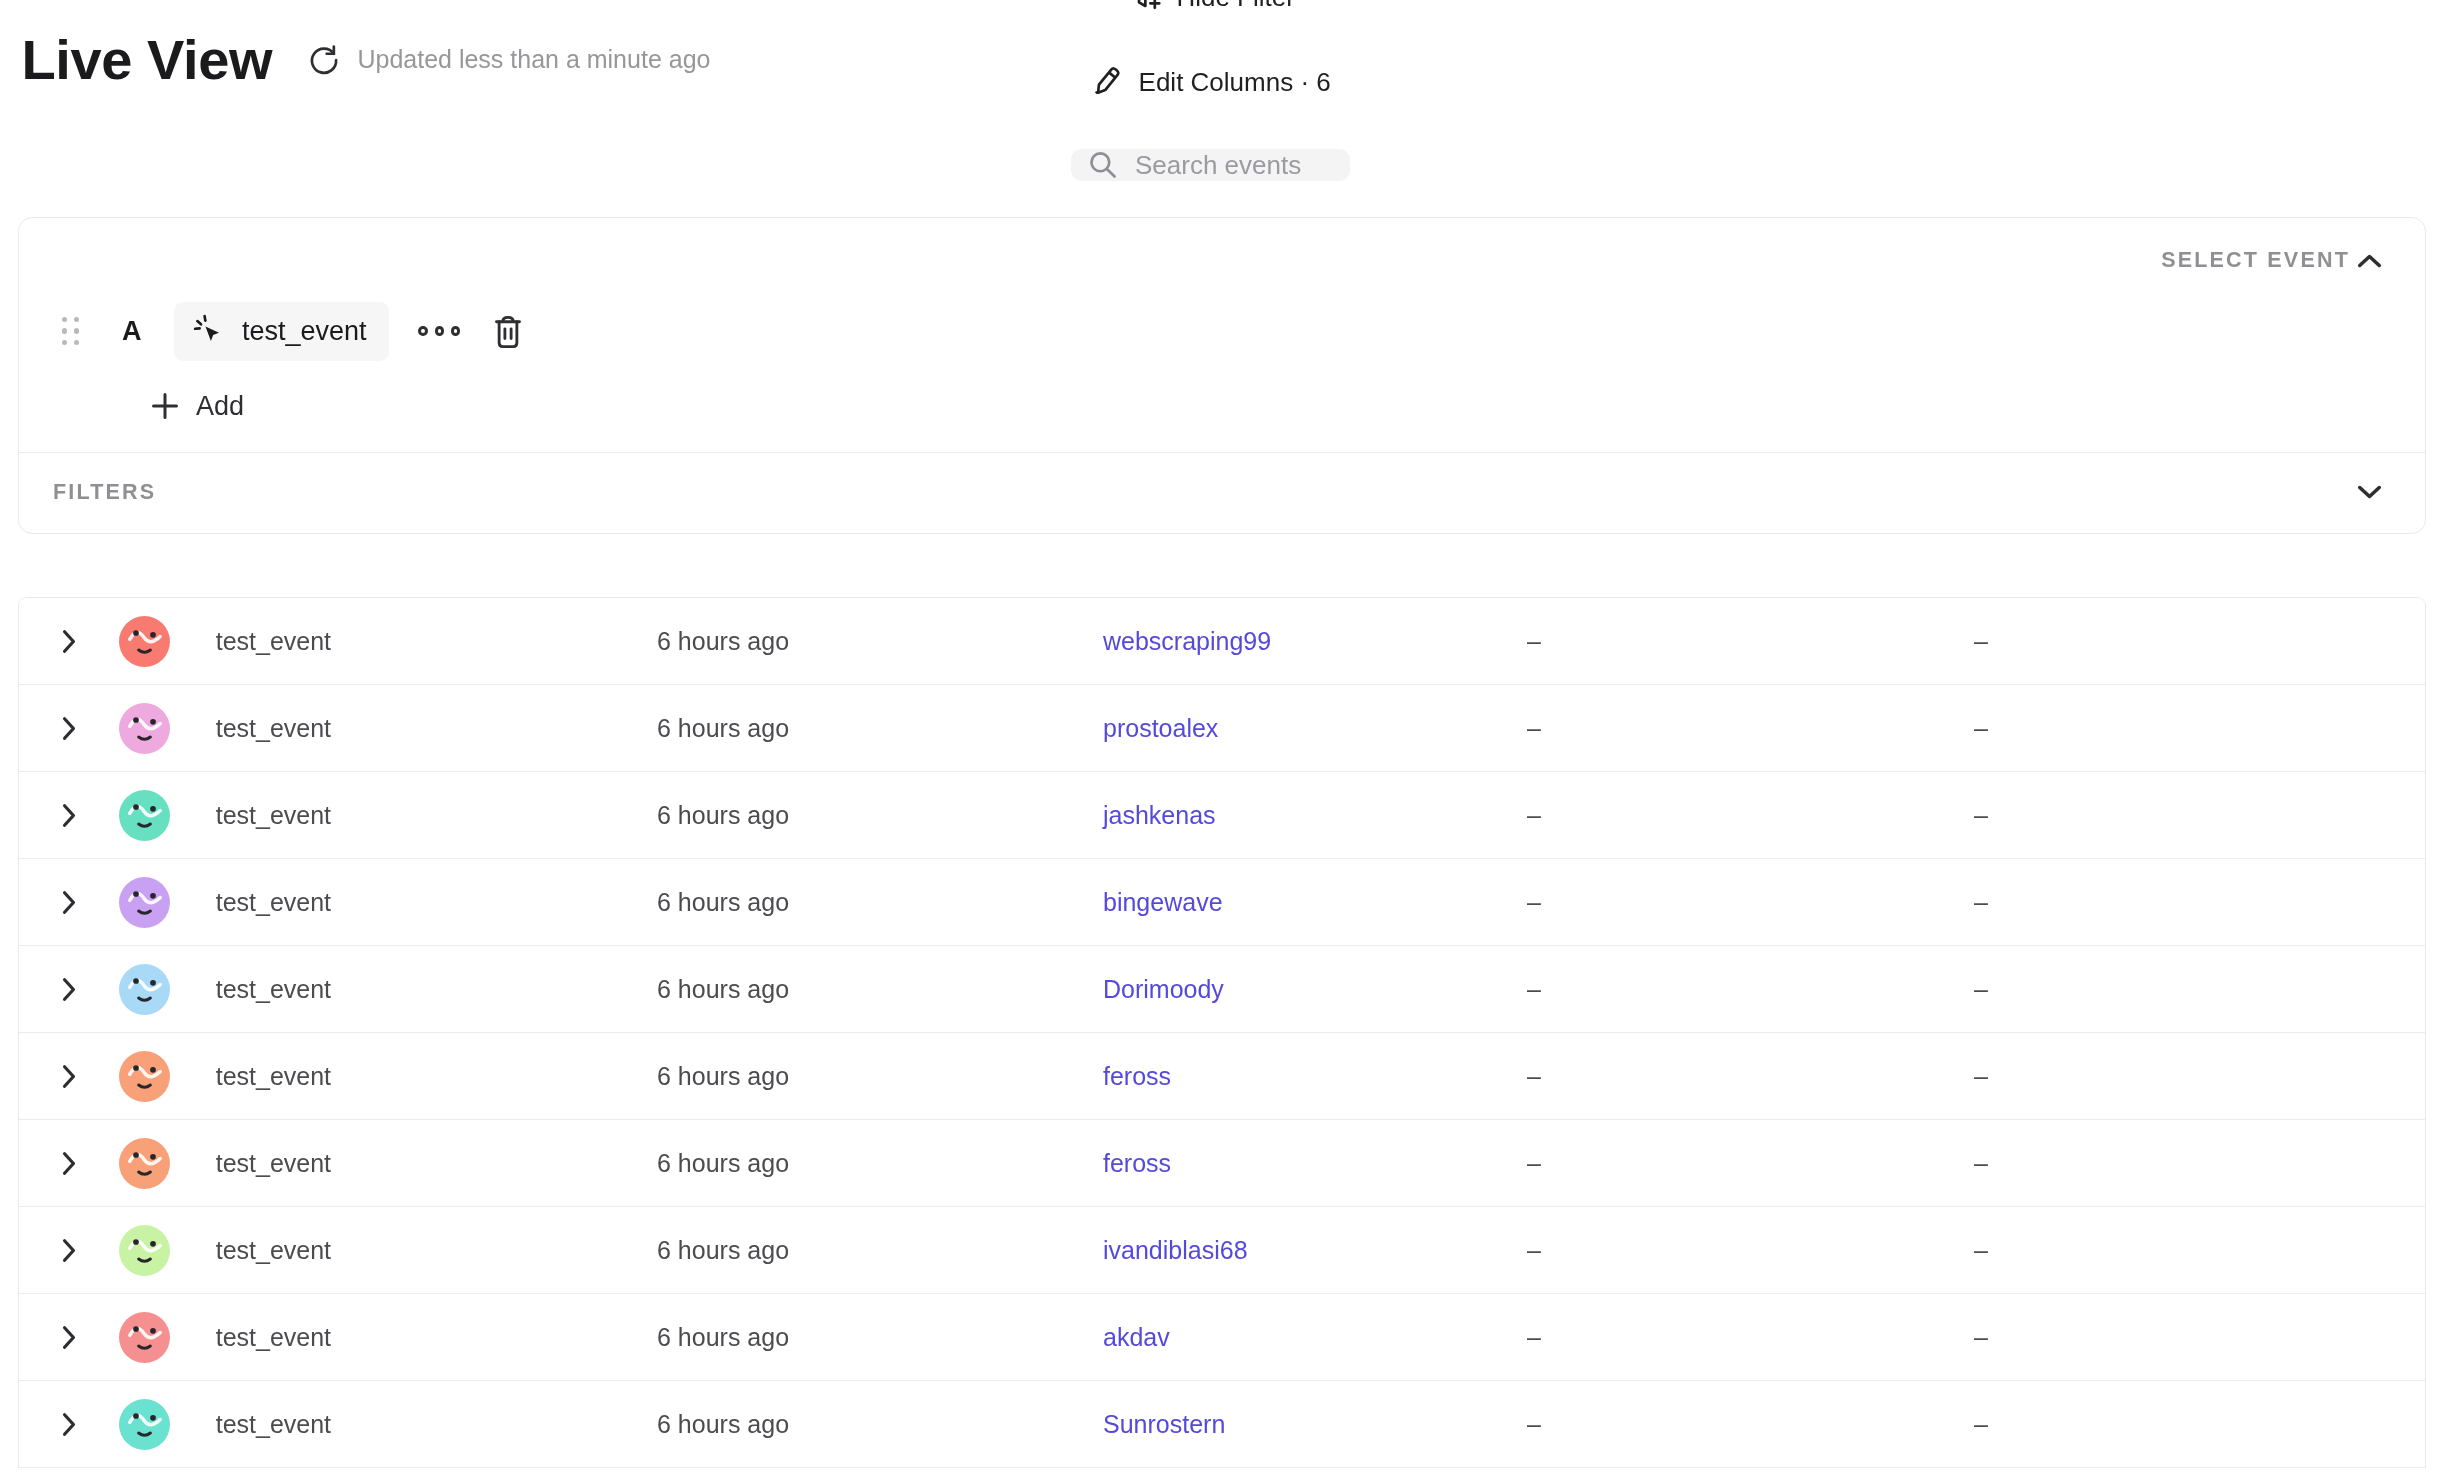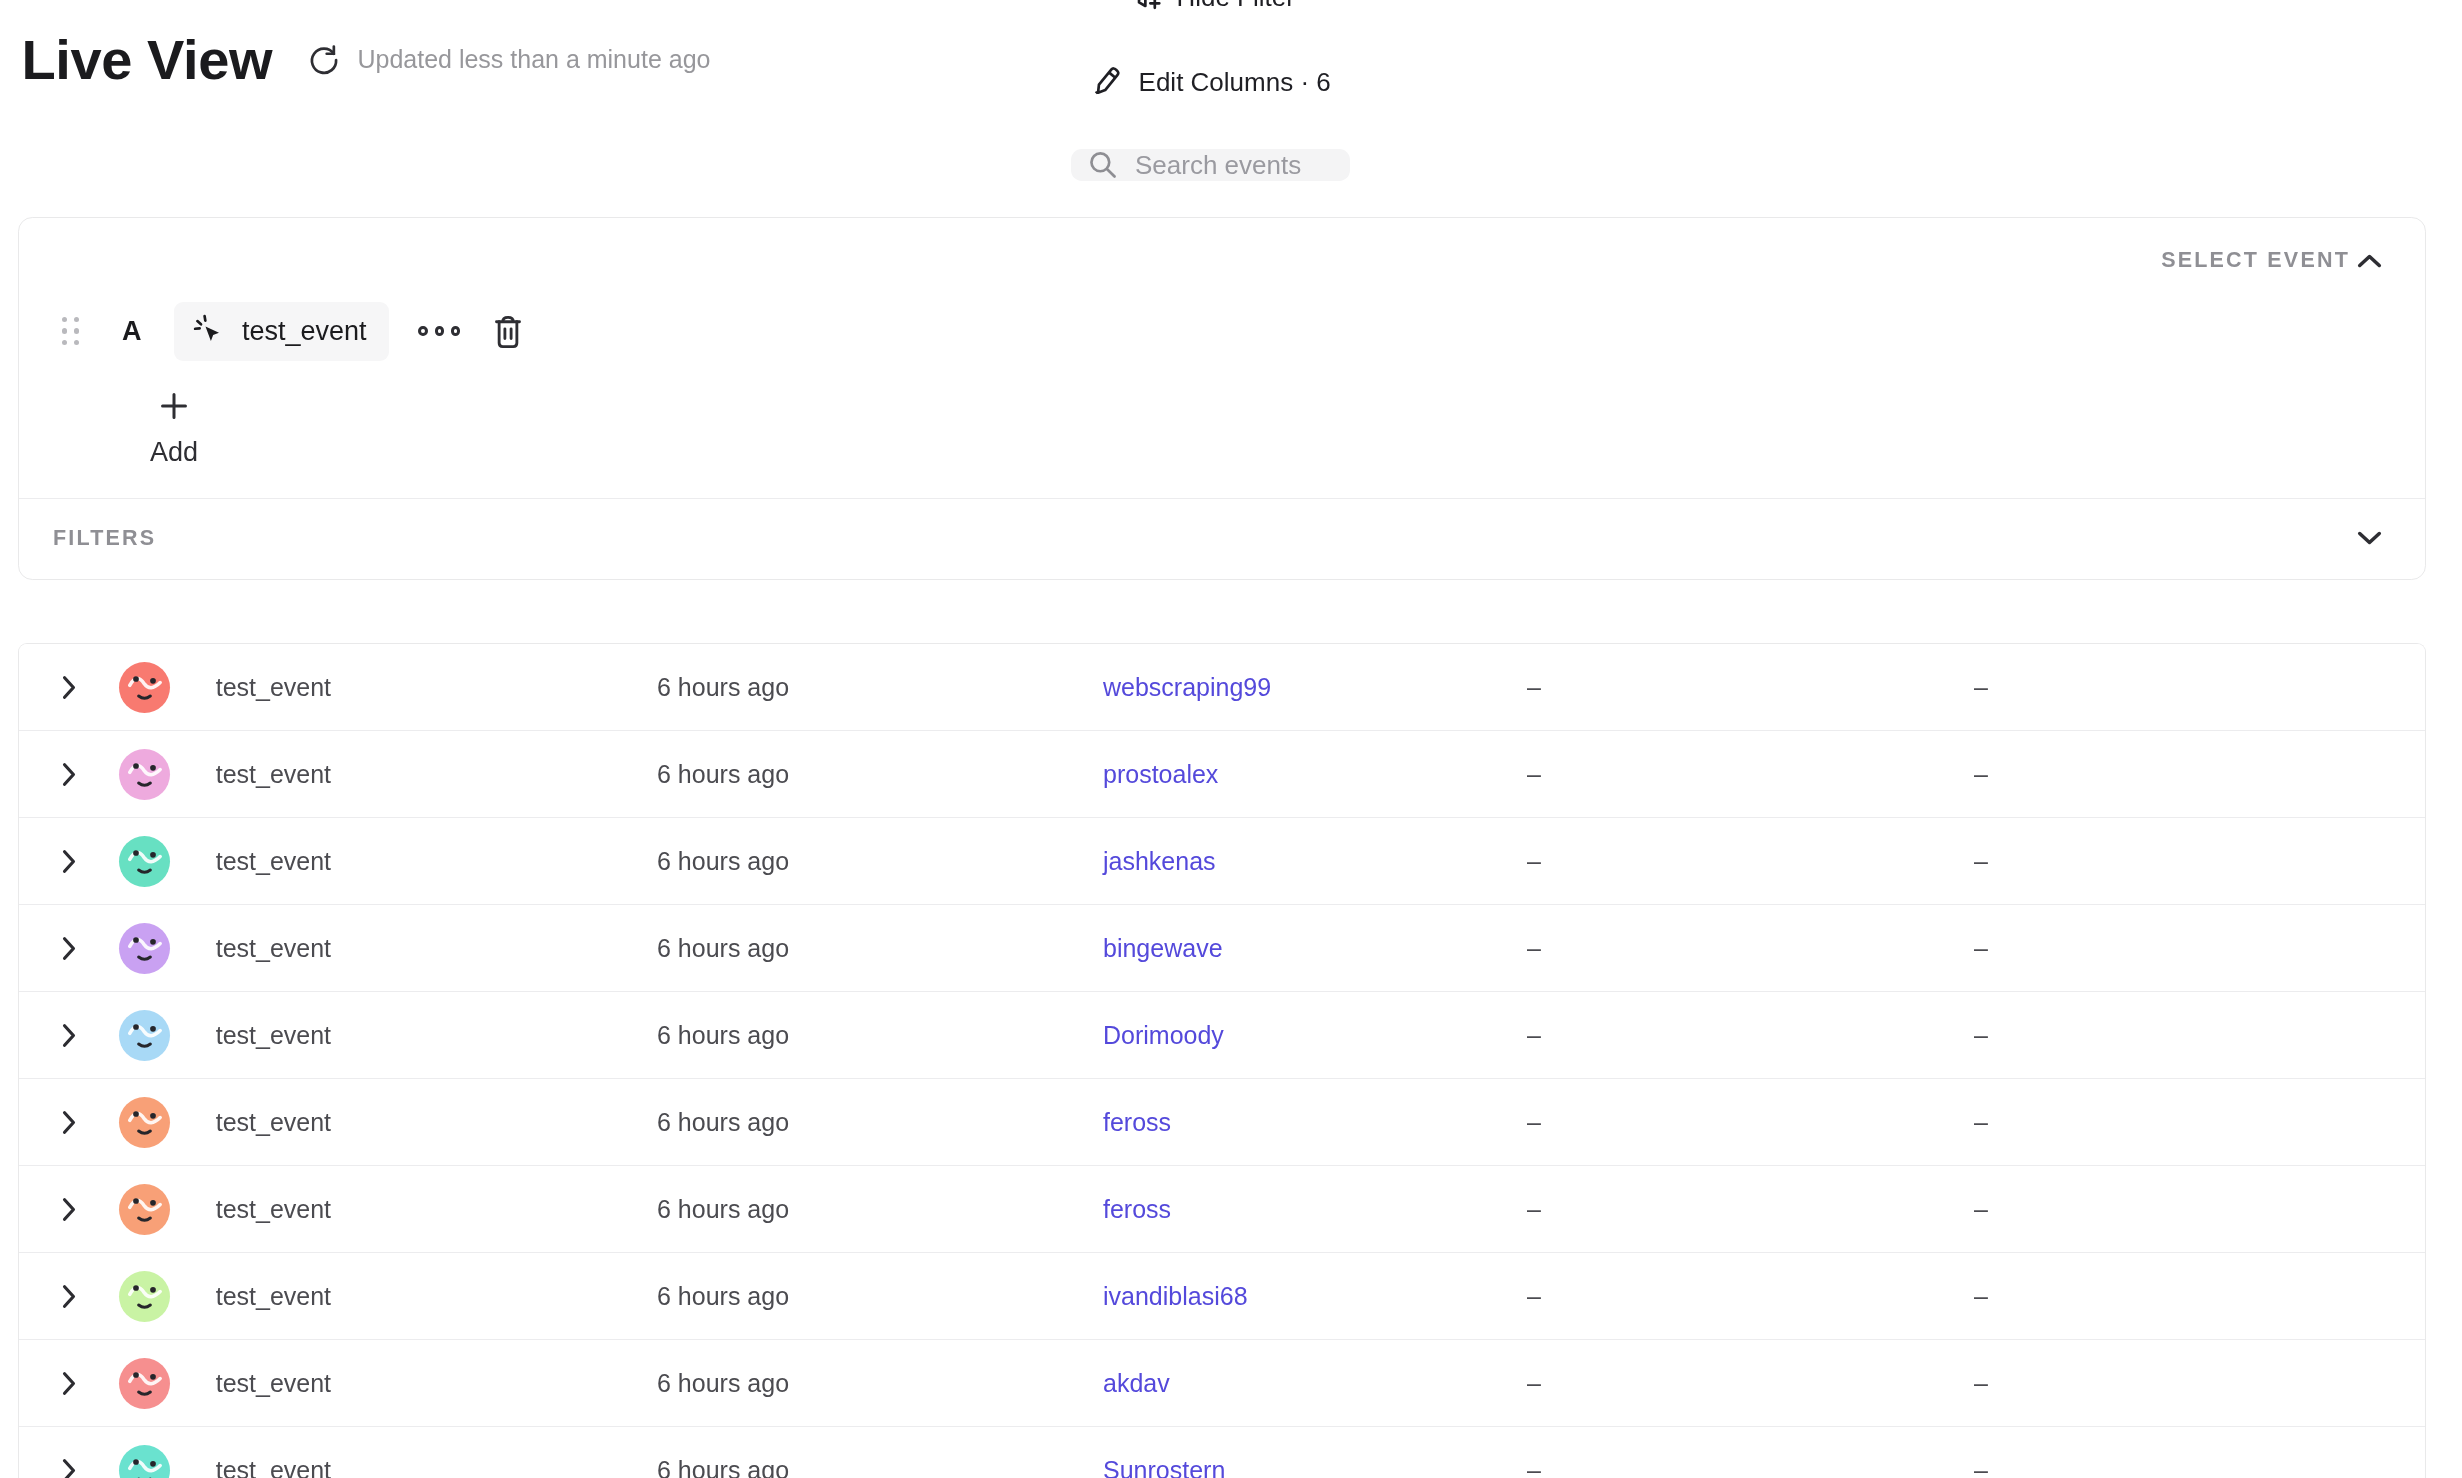--- a/index.html
+++ b/index.html
@@ -38,21 +38,21 @@
   .series-letter { margin-left:43px; font-size:27px; font-weight:600; color:#1b1b1e; }
   .event-chip { display:flex; align-items:center; gap:14.3px; margin-left:32px; height:59px;
     padding:0 23px 0 18px; background:#f6f6f7; border:none; border-radius:9px;
     font-family:inherit; font-size:27px; font-weight:500; color:#1b1b1e; cursor:pointer; }
   .more-btn { display:flex; align-items:center; gap:6.3px; border:none; background:transparent;
     margin-left:29px; cursor:pointer; height:36px; }
   .more-btn i { width:9.8px; height:9.8px; border:3.1px solid #2e2e33; border-radius:50%; }
   .trash-btn { border:none; background:transparent; margin-left:27px; cursor:pointer;
     width:41px; height:41px; display:flex; align-items:center; justify-content:center; }
   .add-btn { display:flex; align-items:center; gap:16px; border:none; background:transparent;
-    margin:30px 0 0 97px; font-family:inherit; font-size:27px; font-weight:500; color:#2e2e33; cursor:pointer;flex-direction:column; }
+    margin:30px 0 0 97px; font-family:inherit; font-size:27px; font-weight:500; color:#2e2e33; cursor:pointer; }
   .qp-divider { height:1.8px; background:#ececee; }
   .qp-filters-row { display:flex; align-items:center; justify-content:space-between; padding:19.7px 36px 21.5px 34px; }
 
   
   .table-card { margin:63px 36px 0 18px; border:0.9px solid #e9e9ea; border-bottom:none;
     border-radius:9px 9px 0 0; overflow:hidden; background:#fff; }
   .thead { display:flex; align-items:center; height:57px; background:#f5f5f6;
     border-bottom:0.9px solid #e2e2e4; font-size:24px; font-weight:500; color:#5c5c61; }
   .trow { display:flex; align-items:center; height:87px; border-bottom:0.9px solid #ececee;
     background:#fff; font-size:25px; color:#4b4b50; cursor:pointer; }

